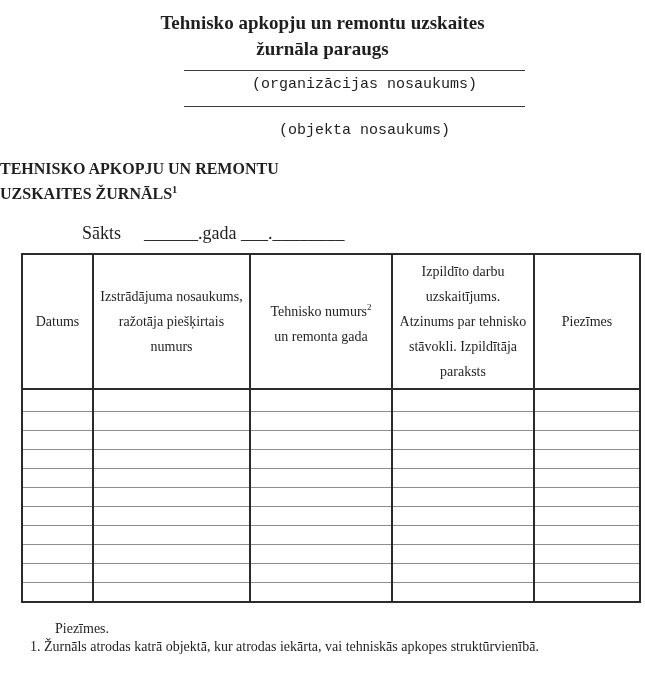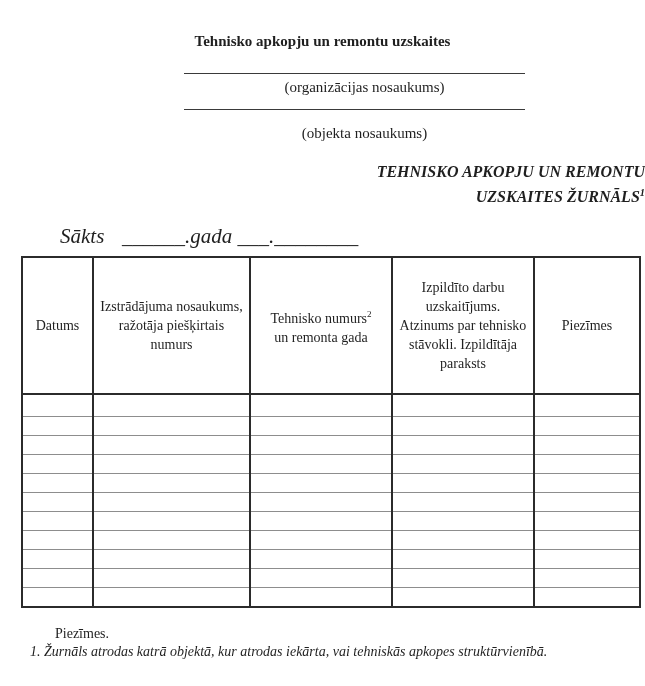--- a/index.html
+++ b/index.html
@@ -9,84 +9,83 @@
   }
   body {
     width: 645px;
     height: 686px;
     overflow: hidden;
     font-family: "Liberation Serif", "DejaVu Serif", serif;
     color: #1f1f1f;
   }
   
   .doc-title {
-    padding-top: 28px;
+    padding-top: 10px;
     text-align: center;
     font-weight: bold;
-    font-size: 15px;
+    font-size: 19px;
     line-height: 26px;
   }
   
   .org-block {
-    margin-top: 19px;
+    margin-top: 8px;
     margin-left: 184px;
     width: 341px;
+    font-family: Liberation Mono, monospace;
   }
   .org-entry + .org-entry { margin-top: 12px; }
   .org-entry.no-line { margin-top: 14px; }
   .write-line {
     height: 1px;
     background: #3a3a3a;
     width: 341px;
   }
   .org-label {
     margin-top: 4px;
     text-align: center;
     font-size: 15px;
     line-height: 19px;
     padding-left: 20px;
   }
   
   .j-heading {
     margin-top: 18px;
-    text-align: right;
+    text-align: left;
     font-weight: bold;
     font-size: 16px;
     line-height: 21px;
-    font-style: italic;
   }
   sup { font-size: 0.65em; }
   
   .dates {
     margin-top: 19px;
-    margin-left: 60px;
-    font-size: 21px;
+    margin-left: 82px;
+    font-size: 18px;
     line-height: 20px;
-    font-style: italic;
   }
   .date-label {
     display: inline-block;
     width: 62px;
   }
   
   table.journal {
     margin-top: 10px;
     margin-left: 21px;
     width: 618px;
     border-collapse: collapse;
     table-layout: fixed;
     border: 2px solid #2b2b2b;
   }
   table.journal th {
     font-weight: normal;
     font-size: 14px;
-    line-height: 19px;
+    line-height: 25px;
     text-align: center;
     vertical-align: middle;
-    padding: 20px 6px;
+    padding: 4px 6px;
     border-left: 2px solid #2b2b2b;
     border-right: 2px solid #2b2b2b;
     border-bottom: 2px solid #2b2b2b;
   }
   table.journal td {
     height: 18px;
     padding: 0;
     border-left: 2px solid #2b2b2b;
     border-right: 2px solid #2b2b2b;
     border-top: 1px solid #8d8d8d;
@@ -96,27 +95,28 @@
     height: 21px;
     border-top: none;
   }
   
   .notes {
     margin-top: 17px;
     margin-left: 30px;
     font-size: 14px;
   }
   .notes-heading { line-height: 18px; margin-left: 25px; }
-  .note-item { line-height: 17px; font-style: italic; }
+  .note-item { line-height: 17px; }
 </style>
 </head>
 <body>
 
 <div class="doc-title">
   <div>Tehnisko apkopju un remontu uzskaites</div>
+  <div>žurnāla paraugs</div>
 </div>
 
 <div class="org-block">
   <div class="org-entry">
     <div class="write-line"></div>
     <div class="org-label">(organizācijas nosaukums)</div>
   </div>
   <div class="org-entry">
     <div class="write-line"></div>
   </div>

